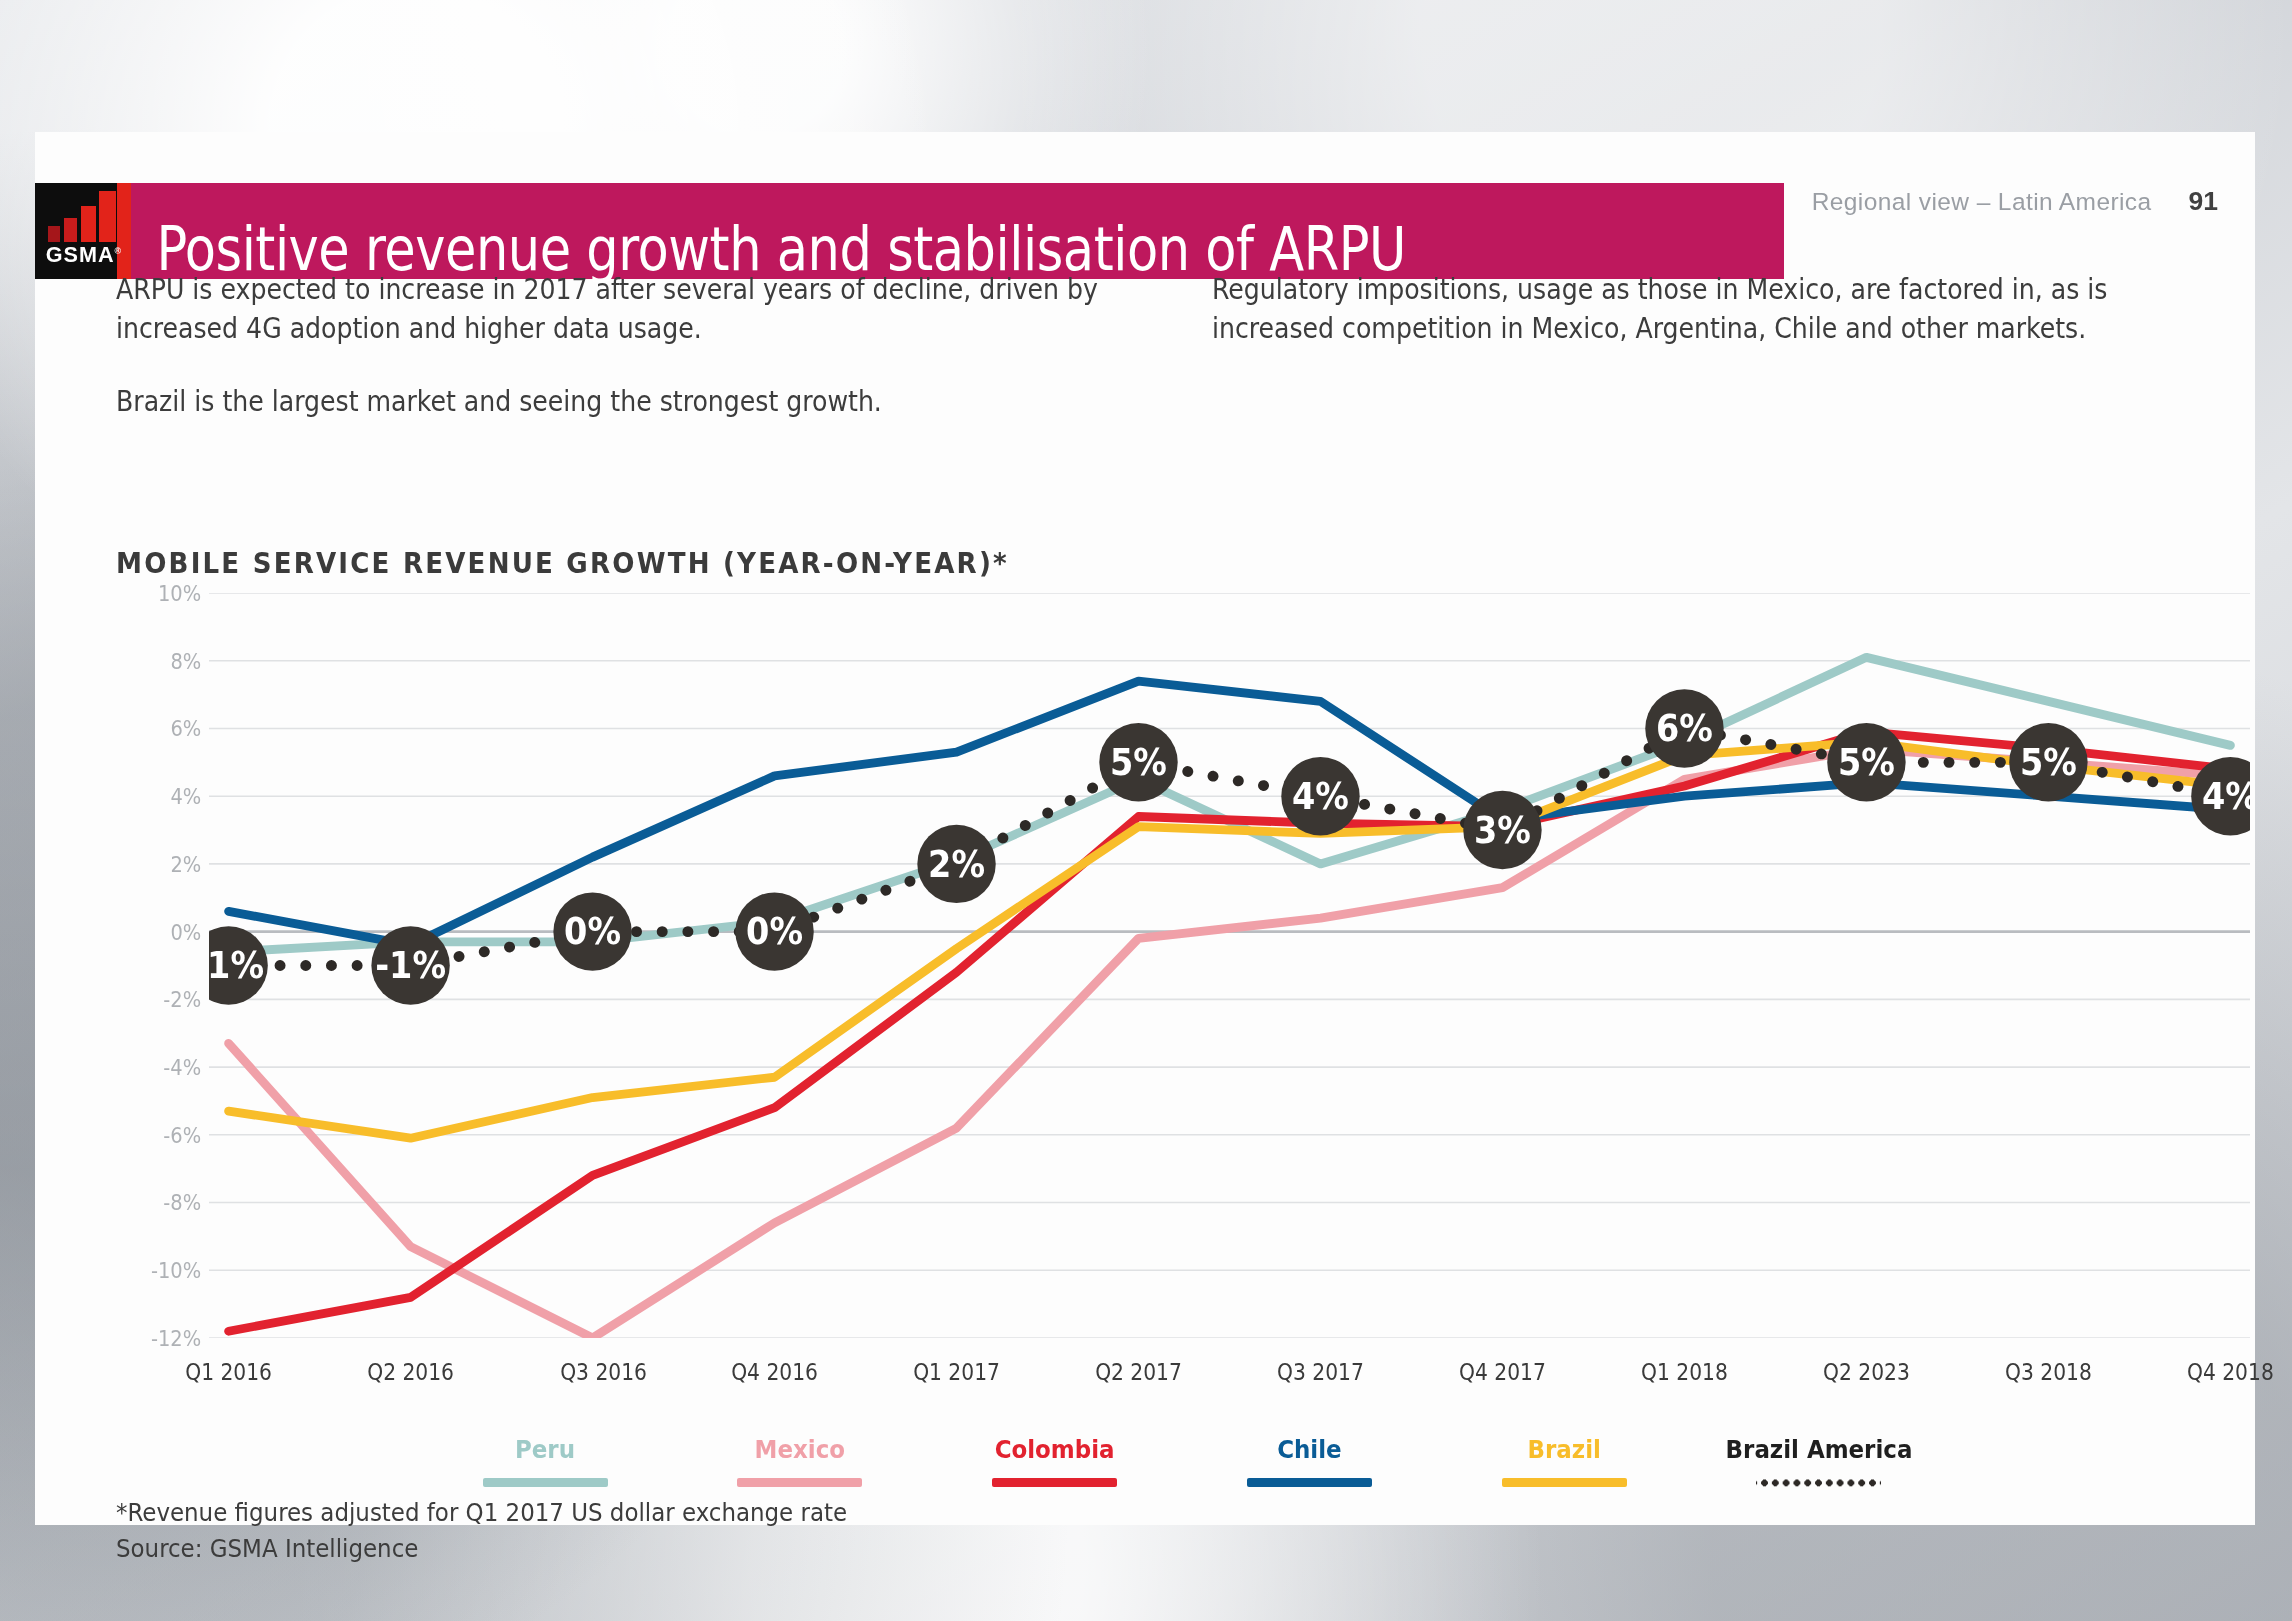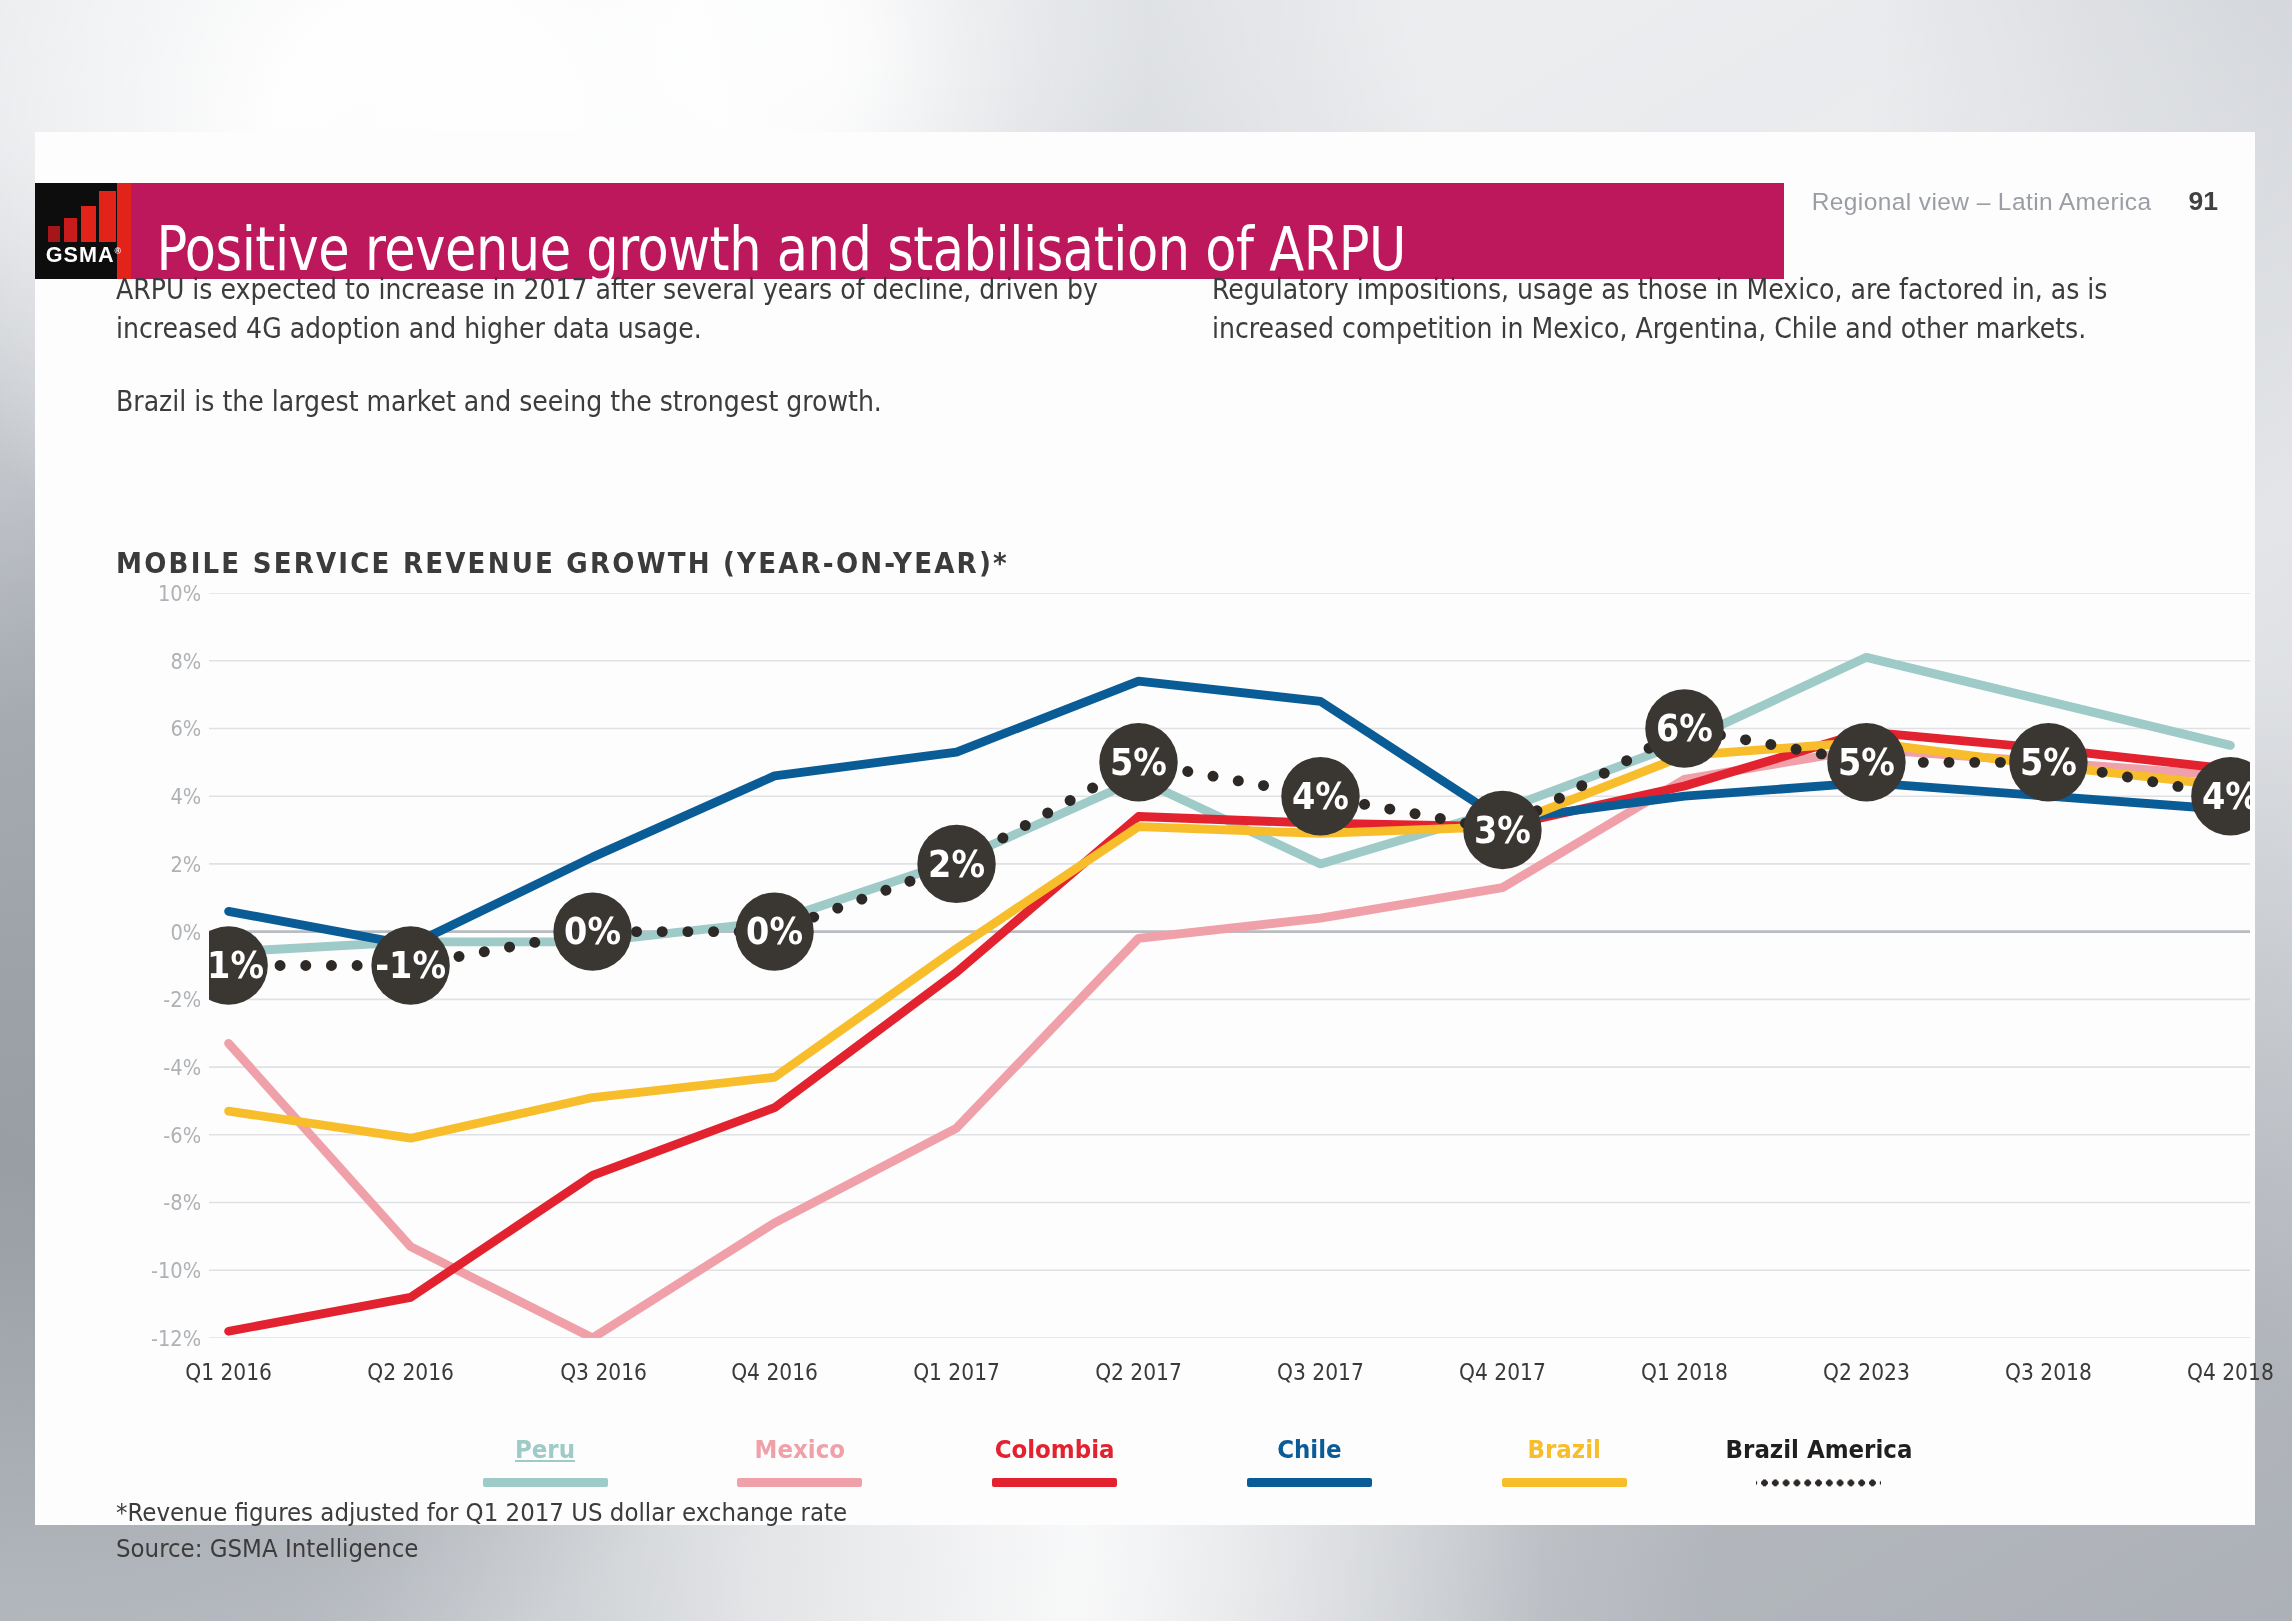--- a/index.html
+++ b/index.html
@@ -248,21 +248,21 @@
         <span style="left: 63.3744%;">Q4 2017</span>
         <span style="left: 72.2906%;">Q1 2018</span>
         <span style="left: 81.2069%;">Q2 2023</span>
         <span style="left: 90.1231%;">Q3 2018</span>
         <span style="left: 99.0394%;">Q4 2018</span>
       </div>
   </div>
 
   <div class="legend" id="legend">
       <div class="item">
-        <span class="lbl" style="color: rgb(158, 202, 199); text-decoration: underline;">Peru</span>
+        <span class="lbl" style="color: rgb(158, 202, 199);">Peru</span>
         <span class="swatch" style="background: rgb(158, 202, 199);"></span>
       </div>
       <div class="item">
         <span class="lbl" style="color: rgb(240, 160, 168);">Mexico</span>
         <span class="swatch" style="background: rgb(240, 160, 168);"></span>
       </div>
       <div class="item">
         <span class="lbl" style="color: rgb(226, 34, 47);">Colombia</span>
         <span class="swatch" style="background: rgb(226, 34, 47);"></span>
       </div>

